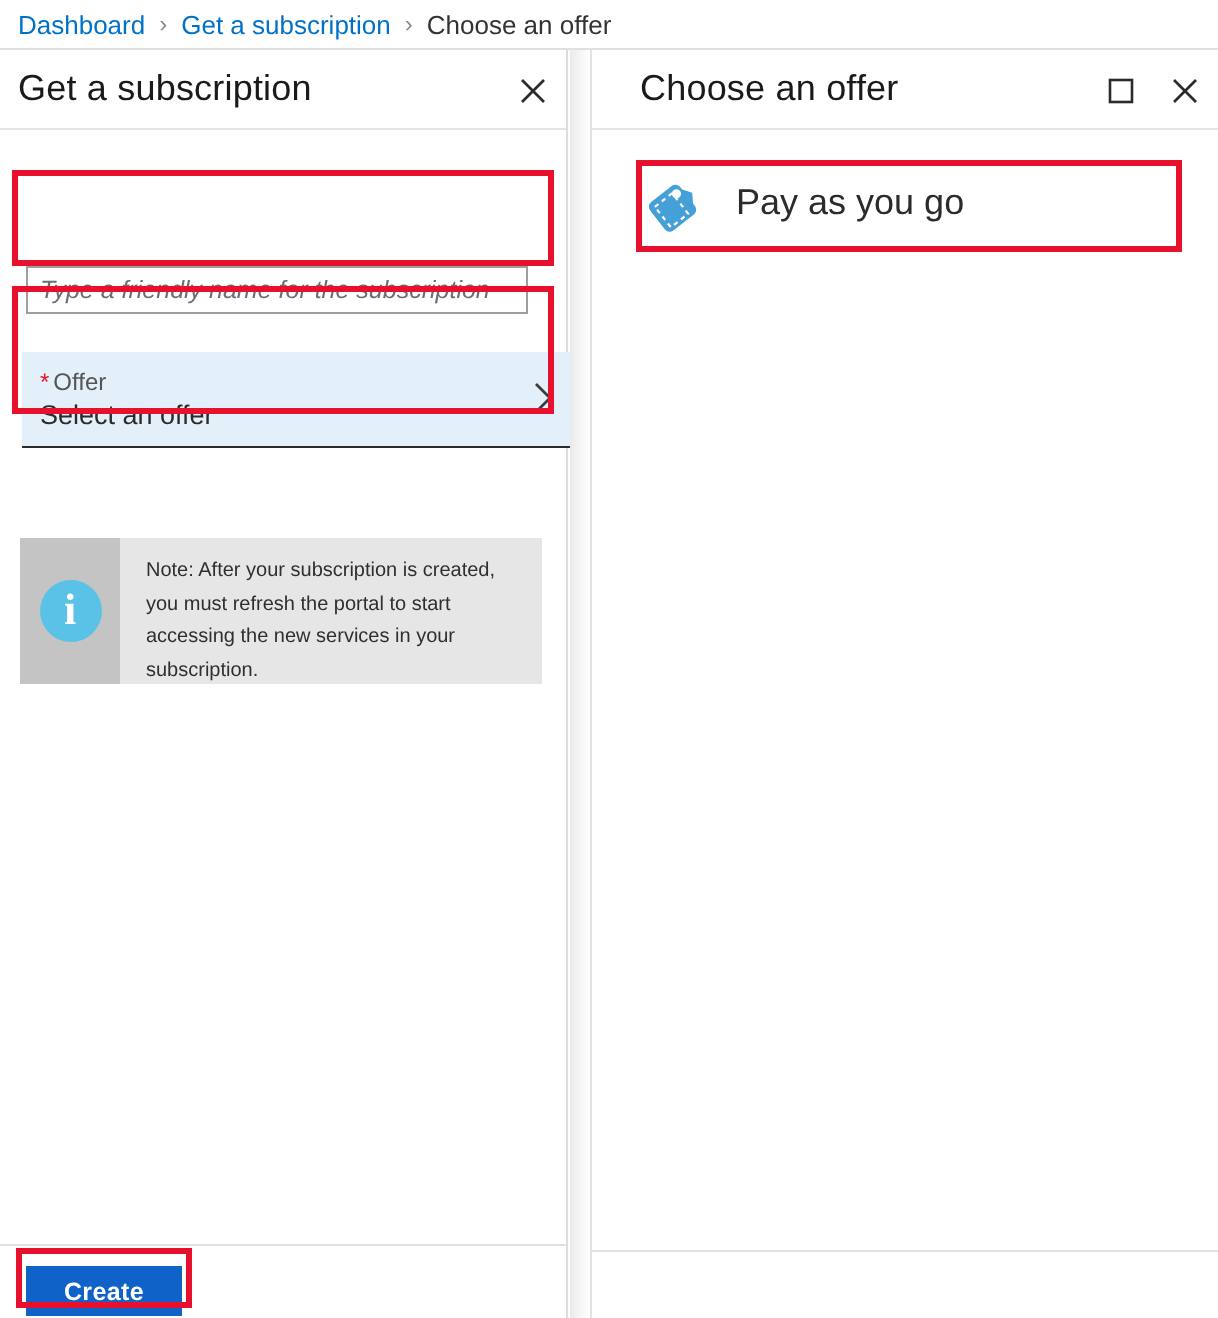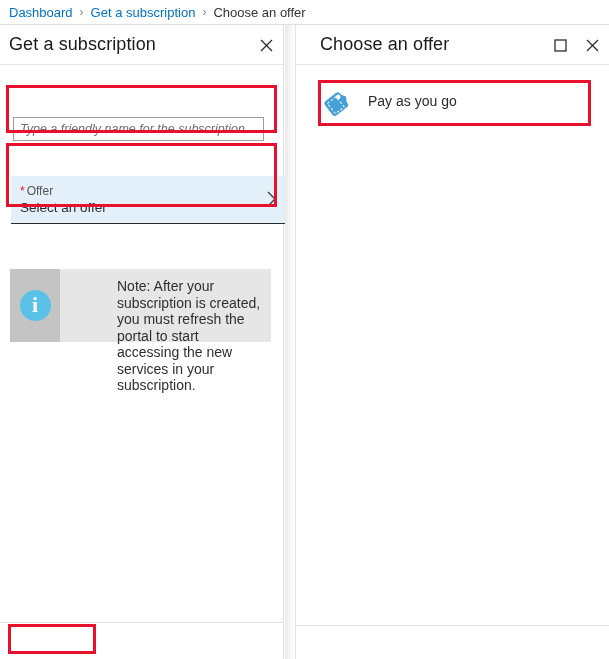--- a/index.html
+++ b/index.html
@@ -149,21 +149,21 @@
   .display-name-group {
     position: absolute;
     left: 13px;
     top: 51px;
     width: 251px;
   }
   .text-input {
     display: block;
     width: 251px;
     height: 24px;
-    margin-top: 0;
+    margin-top: 16px;
     padding: 0 6px;
     box-sizing: border-box;
     border: 1px solid #9e9e9e;
     background: #ffffff;
     font-family: "Liberation Sans", sans-serif;
     font-size: 12.5px;
     color: #333333;
     outline: none;
   }
   .text-input::placeholder {
@@ -236,24 +236,23 @@
     font-family: "Liberation Serif", serif;
     font-size: 22px;
     font-weight: bold;
     line-height: 1;
     padding-bottom: 2px;
     box-sizing: border-box;
   }
   .note-text {
     flex: 1;
     padding: 9px 8px 0 13px;
-    font-size: 14px;
+    font-size: 10px;
     line-height: 16.5px;
     color: #2f2f2f;
-    margin-left: 44px;
   }
 
   
   .left-footer-sep {
     position: absolute;
     left: 0;
     top: 597px;
     width: 283px;
     height: 1px;
     background: #e0e0e0;
@@ -296,21 +295,21 @@
   .tag-icon {
     width: 34px;
     height: 34px;
     flex: 0 0 34px;
     margin-left: 2px;
     display: flex;
     align-items: center;
     justify-content: center;
   }
   .offer-row-label {
-    font-size: 14px;
+    font-size: 18px;
     color: #2b2b2b;
     margin-left: 14px;
   }
   .right-footer-sep {
     position: absolute;
     left: 0;
     top: 600px;
     width: 313px;
     height: 1px;
     background: #e2e2e2;
@@ -364,20 +363,21 @@
       <div class="note-box">
         <div class="note-icon-band">
           <div class="info-circle">i</div>
         </div>
         <div class="note-text">Note: After your subscription is created, you must refresh the portal to start accessing the new services in your subscription.</div>
       </div>
 
     </div>
 
     <div class="left-footer-sep"></div>
+    <button class="create-btn">Create</button>
   </div>
 
   <div class="blade-gutter"></div>
 
   <div class="blade blade-right">
 
     <div class="blade-header">
       <h1 class="blade-title">Choose an offer</h1>
       <div class="hdr-actions">
         <div class="icon-btn">

